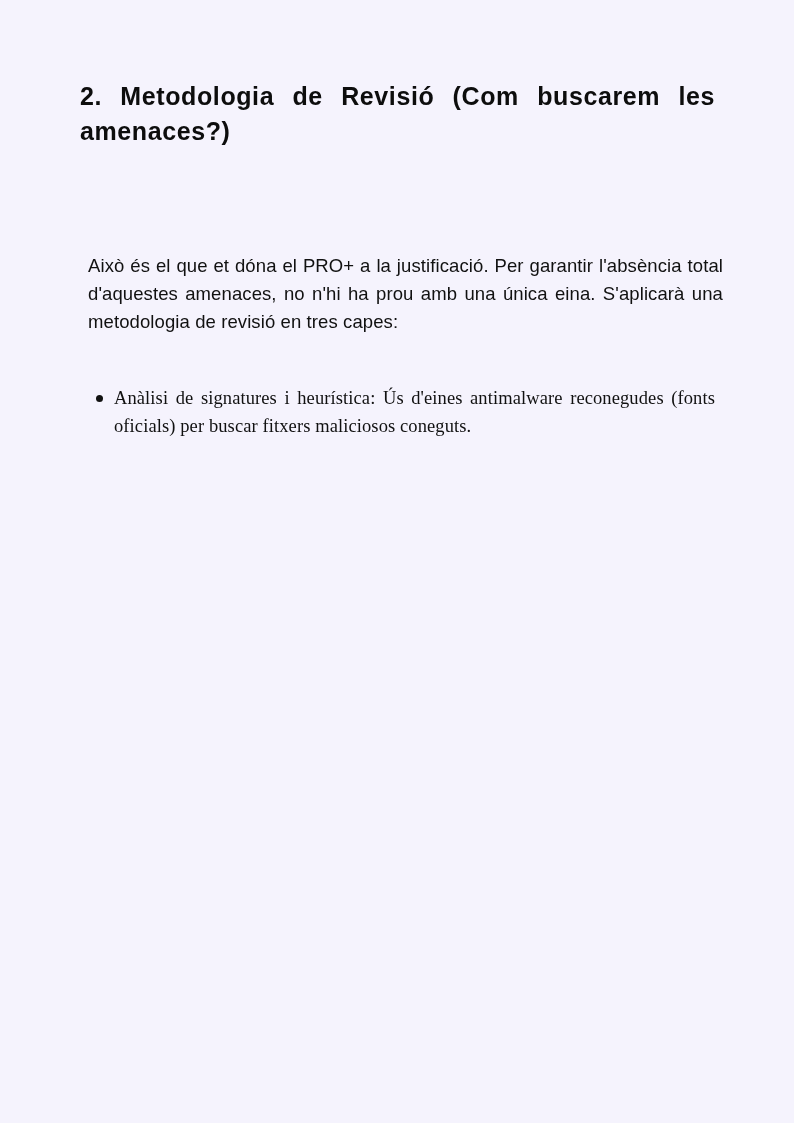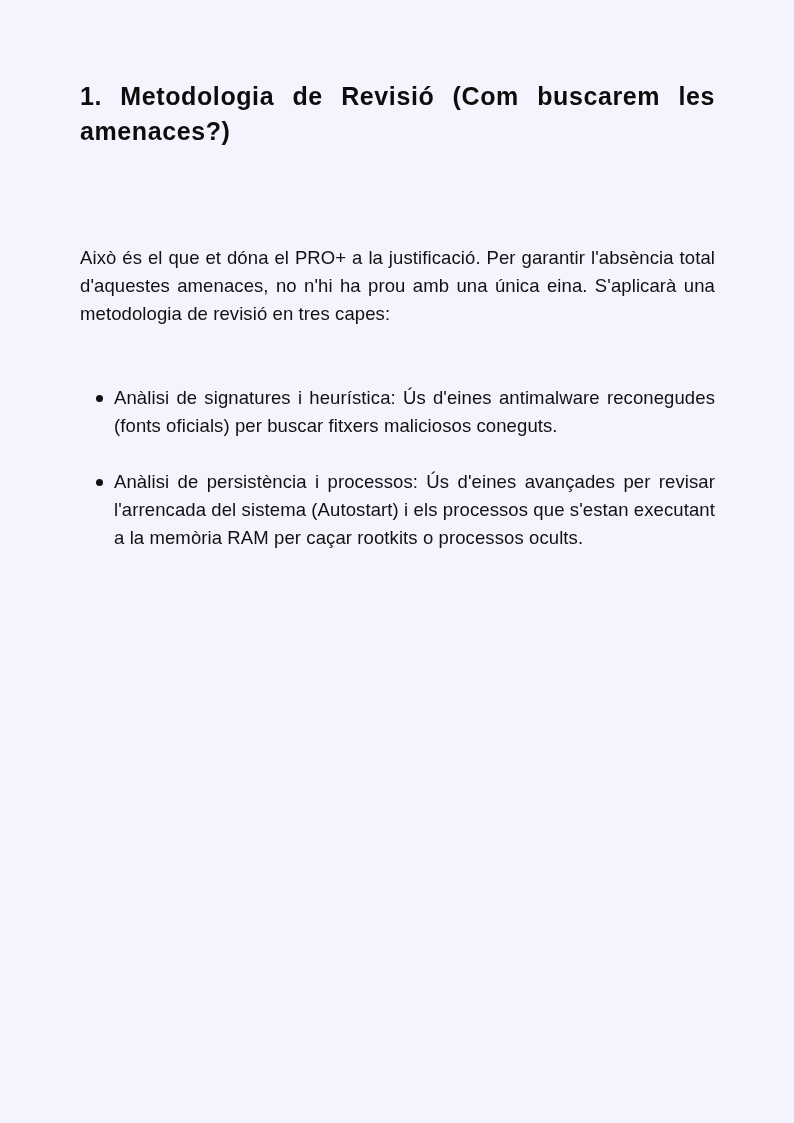--- a/index.html
+++ b/index.html
@@ -18,58 +18,54 @@
     font-weight: bold;
     font-size: 25px;
     line-height: 35px;
     letter-spacing: 0.6px;
     word-spacing: 2px;
     text-align: justify;
     color: #0d0d0d;
   }
   .intro {
     position: absolute; top: 244px; left: 0; width: 635px;
-    margin: 0;
+    margin: 8px;
     font-family: "Liberation Sans", sans-serif;
     font-size: 18.5px;
     line-height: 28px;
     text-align: justify;
     letter-spacing: 0.1px;
     color: #111;
   }
   ul {
     position: absolute; top: 384px; left: 0; width: 635px;
     margin: 0; padding: 0; list-style: none;
   }
   li {
     position: relative;
     padding-left: 34px;
-    font-family: Liberation Sans, sans-serif;
+    font-family: Liberation Serif, serif;
     font-size: 18.5px;
     line-height: 28px;
     text-align: justify;
     letter-spacing: 0.1px;
     color: #111;
     margin-bottom: 28px;
   }
   li .bullet {
     position: absolute; left: 16px; top: 11px;
     width: 7px; height: 7px; border-radius: 50%;
     background: #111;
   }
 </style>
 </head>
 <body>
 
 <div class="page">
-  <h2>1. Metodologia de Revisió (Com buscarem les amenaces?)</h2>
+  <h2>2. Metodologia de Revisió (Com buscarem les amenaces?)</h2>
   <p class="intro">Això és el que et dóna el PRO+ a la justificació. Per garantir l'absència total d'aquestes amenaces, no n'hi ha prou amb una única eina. S'aplicarà una metodologia de revisió en tres capes:</p>
   <ul>
     <li>
       <span class="bullet"></span>
       <span>Anàlisi de signatures i heurística: Ús d'eines antimalware reconegudes (fonts oficials) per buscar fitxers maliciosos coneguts.</span>
     </li>
-    <li>
-      <span class="bullet"></span>
-      <span>Anàlisi de persistència i processos: Ús d'eines avançades per revisar l'arrencada del sistema (Autostart) i els processos que s'estan executant a la memòria RAM per caçar rootkits o processos ocults.</span>
-    </li>
   </ul>
 </div>
 
 </body></html>

